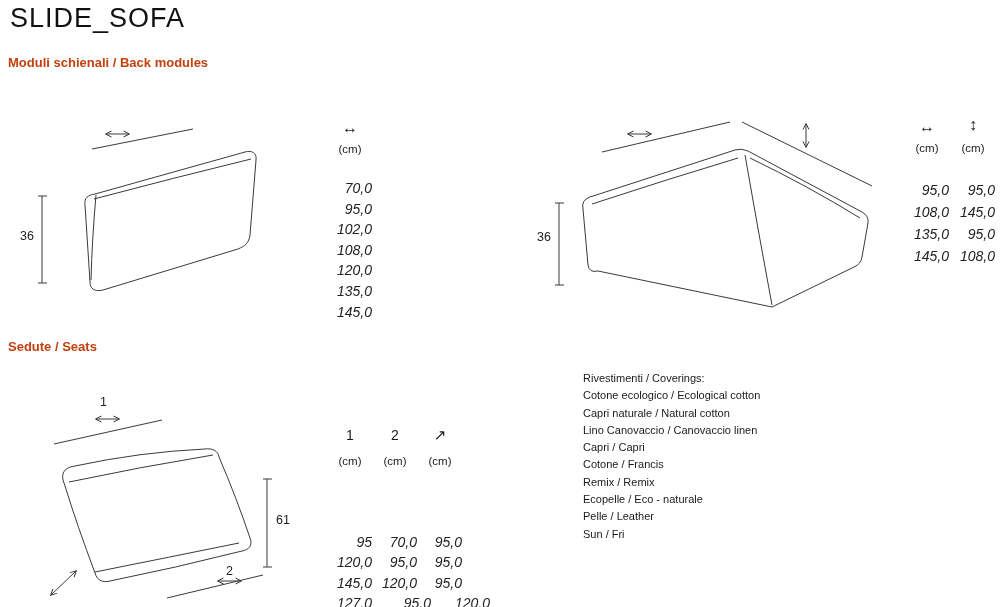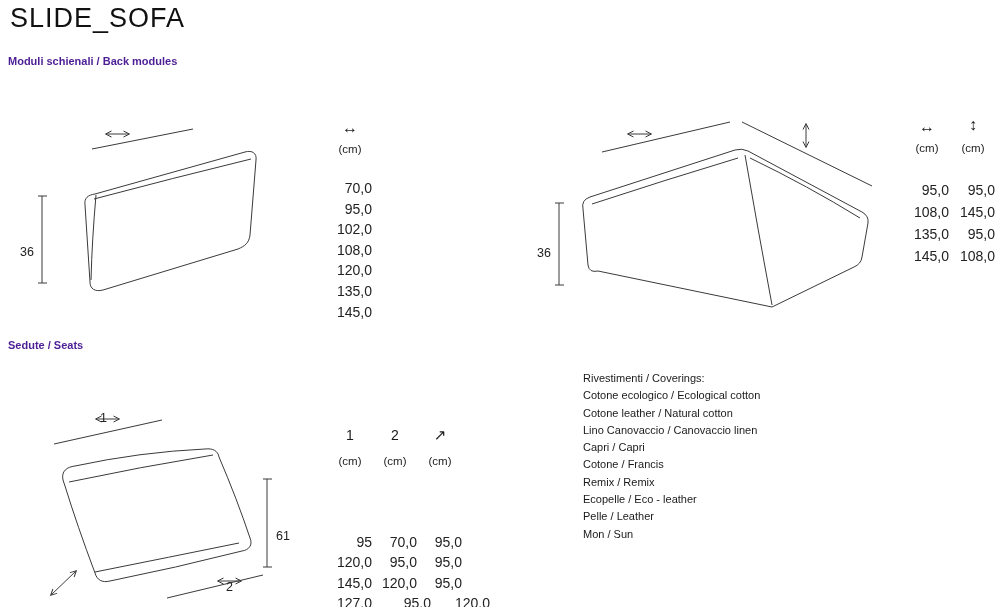--- a/index.html
+++ b/index.html
@@ -2,25 +2,25 @@
 <html><head>
 <meta charset="utf-8">
 <style>
   html,body { margin:0; padding:0; background:#ffffff; }
   .sheet {
     position:relative; width:1002px; height:607px; background:#ffffff;
     font-family:"Liberation Sans", sans-serif; color:#1a1a1a; overflow:hidden;border-radius:20px;
   }
   .abs { position:absolute; }
   .title { font-size:27px; font-weight:400; letter-spacing:1px; color:#111; }
-  .section-heading { font-size:11px; font-weight:700; color:#4c1d95; }
-  .dim-label { font-size:12.5px; color:#222;margin-top:16px; }
+  .section-heading { font-size:13px; font-weight:700; color:#c2410c; }
+  .dim-label { font-size:12.5px; color:#222; }
   .hdr { position:absolute; width:44px; text-align:center; font-size:15px; color:#1a1a1a; }
   .unit { position:absolute; width:44px; text-align:center; font-size:11.5px; color:#222; }
-  .vals { position:absolute; font-size:14px; color:#222; }
+  .vals { position:absolute; font-size:14px; color:#222;font-style:italic; }
   .vals > div { text-align:right; }
   .vrow { display:flex; }
   .cell { width:44px; text-align:right; }
   .coverings { font-size:11px; line-height:17.3px; color:#1a1a1a; }
   svg.fig { position:absolute; overflow:visible; }
   svg.fig line, svg.fig path { stroke:#3a3a3a; stroke-width:1; fill:none; }
 </style>
 </head>
 <body>
 
@@ -168,23 +168,23 @@
     <div class="vrow" style="gap:1px;">
       <span class="cell">133,0</span>
       <span class="cell">95,0</span>
       <span class="cell">145,0</span>
     </div>
   </div>
 
   <div class="abs coverings" style="left:583px; top:370px;">
     <div>Rivestimenti / Coverings:</div>
     <div>Cotone ecologico / Ecological cotton</div>
-    <div>Cotone leather / Natural cotton</div>
+    <div>Capri naturale / Natural cotton</div>
     <div>Lino Canovaccio / Canovaccio linen</div>
     <div>Capri / Capri</div>
     <div>Cotone / Francis</div>
     <div>Remix / Remix</div>
-    <div>Ecopelle / Eco - leather</div>
+    <div>Ecopelle / Eco - naturale</div>
     <div>Pelle / Leather</div>
-    <div>Mon / Sun</div>
+    <div>Sun / Fri</div>
   </div>
 
 </div>
 
 </body></html>

